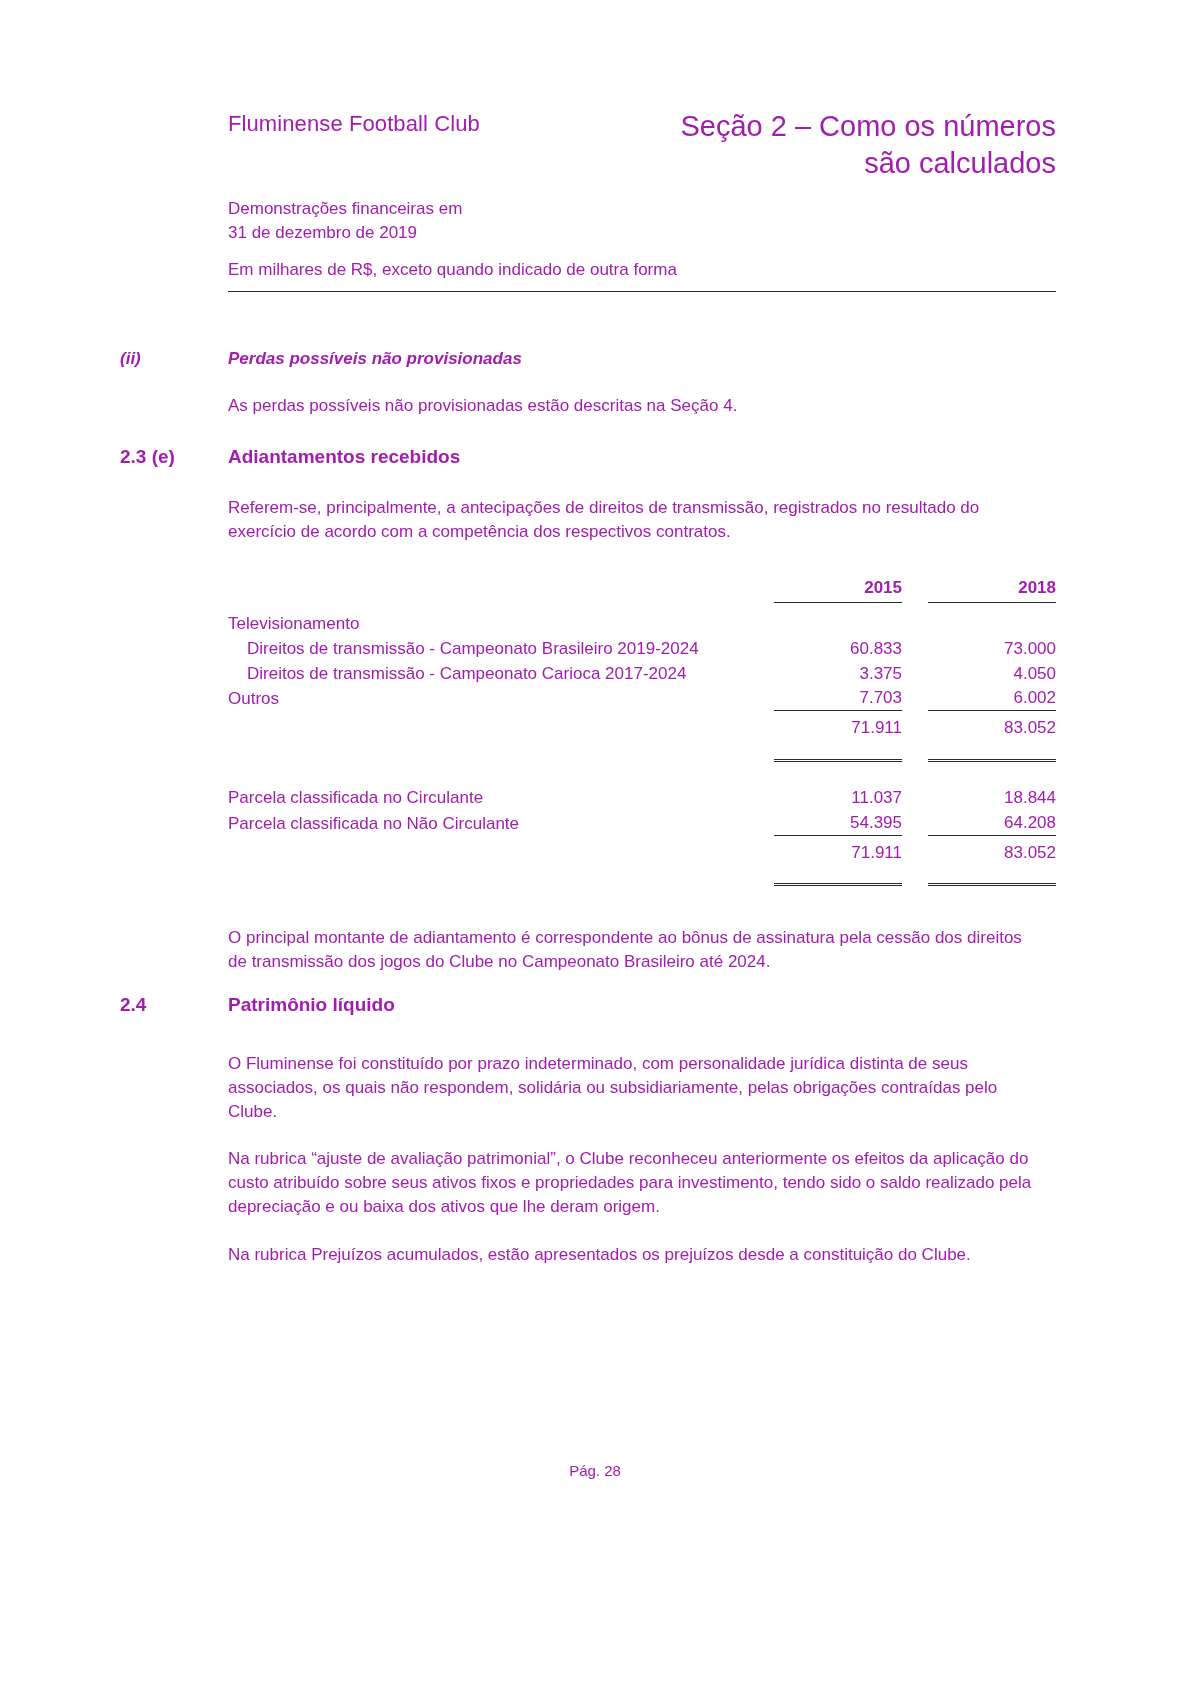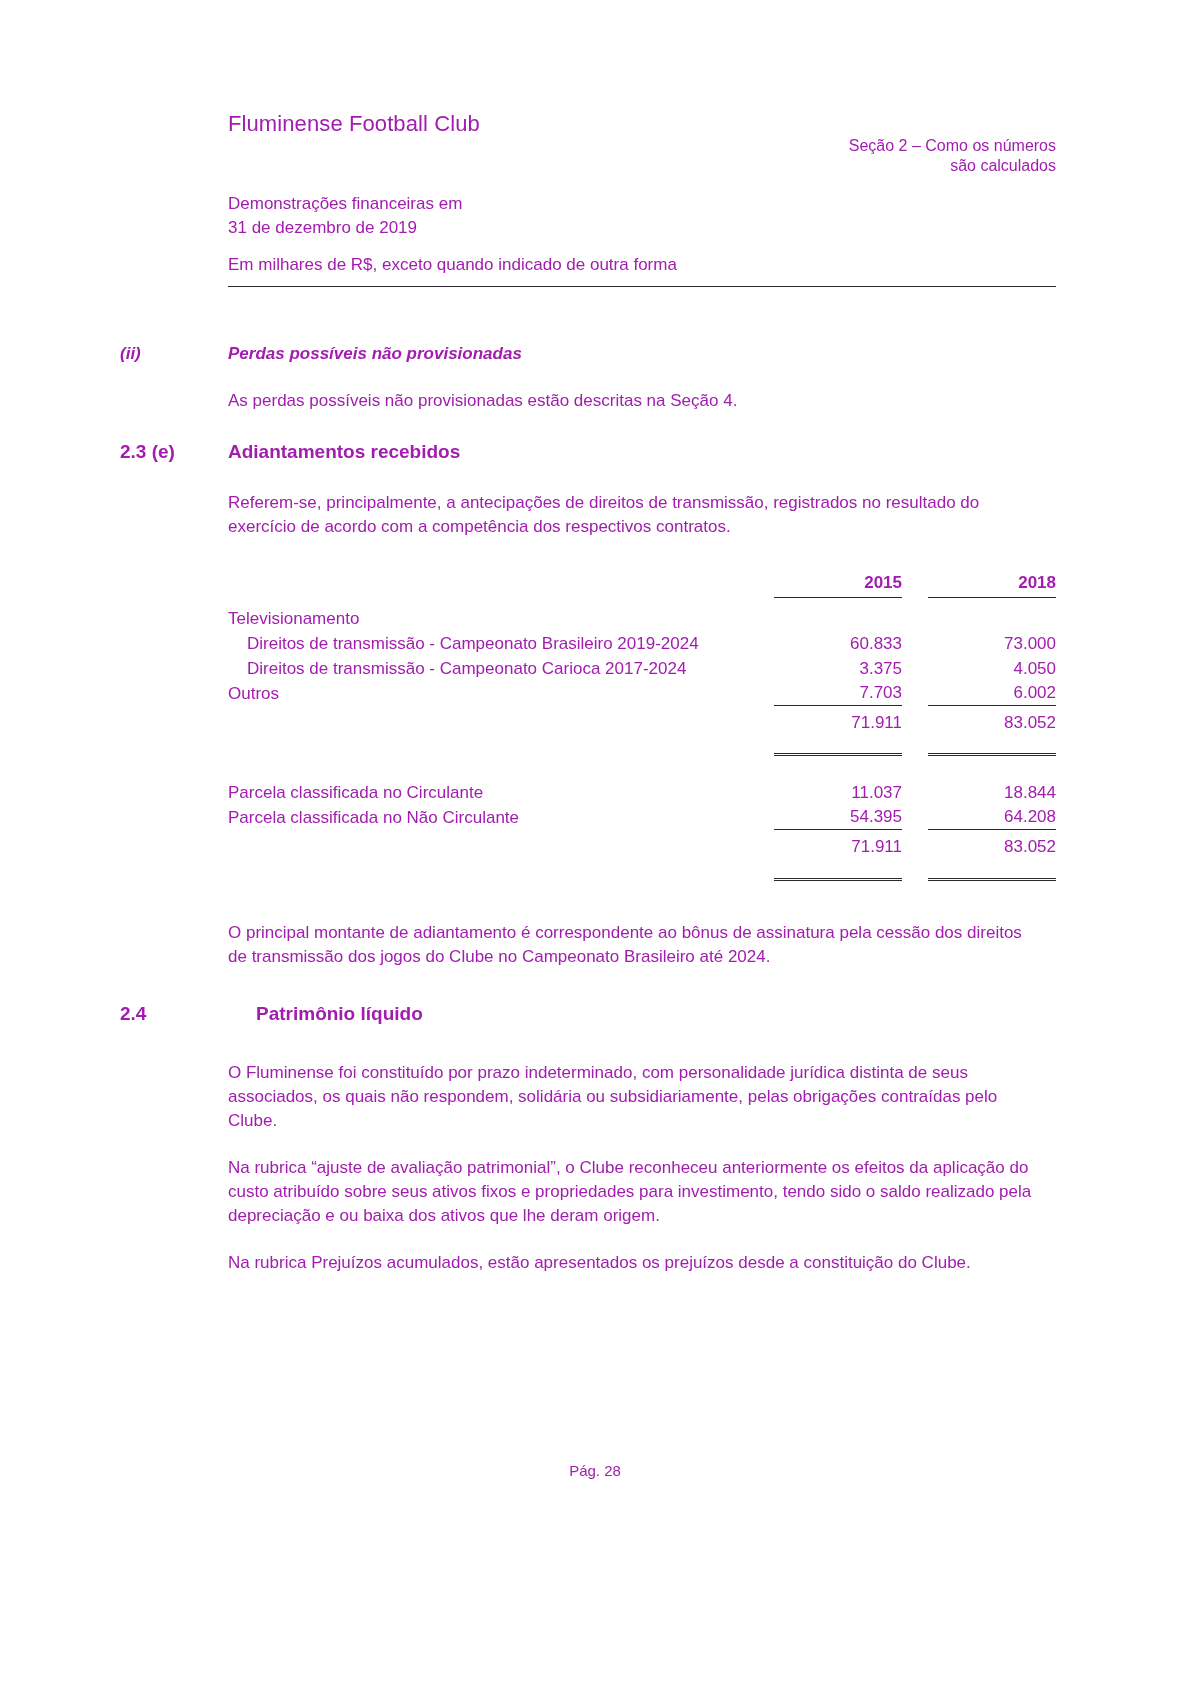--- a/index.html
+++ b/index.html
@@ -15,38 +15,38 @@
     font-size: 17px;
     line-height: 1.42;
     overflow: hidden;
   }
   .content { padding: 108px 134px 0 120px; }
 
   
   .doc-header { margin-left: 108px; }
   .header-top { display: flex; justify-content: space-between; align-items: flex-start; }
   .club-name { font-size: 22px; letter-spacing: 0.1px; }
-  .section-title { font-size: 16px; text-align: right; line-height: 1.28; margin-top: 28px; }
+  .section-title { font-size: 29px; text-align: right; line-height: 1.28; }
   .statement { margin-top: 15px; line-height: 1.4; }
   .units-note { margin-top: 13px; }
   .rule { border: none; border-top: 1.6px solid #2a2a2e; margin-top: 9px; }
 
   
   .sec-row { display: flex; align-items: baseline; }
   .sec-num { width: 108px; flex-shrink: 0; font-weight: bold; }
   .sec-title { font-weight: bold; }
   .big { font-size: 19px; line-height: 1.25; }
   .indent { margin-left: 108px; max-width: 816px; }
 
   .h-ii { margin-top: 55px; font-style: italic; }
   .ii-body { margin-top: 23px; }
   .h-23e { margin-top: 27px; }
   .intro { margin-top: 27px; }
   .closing { margin-top: 40px; }
-  .h-24 { margin-top: 33px; gap: 28px; }
+  .h-24 { margin-top: 19px; }
   .p-first { margin-top: 35px; }
   .p-next { margin-top: 23px; }
 
   
   .fin-table { margin-top: 32px; margin-left: 108px; width: 828px; }
   .t-row { display: flex; align-items: flex-end; min-height: 25px; }
   .t-label { flex: 1; }
   .t-label.ind { padding-left: 19px; }
   .t-val { width: 128px; margin-left: 26px; text-align: right; }
   .t-head .t-val { font-weight: bold; border-bottom: 1.6px solid #2a2a2e; padding-bottom: 2px; }

